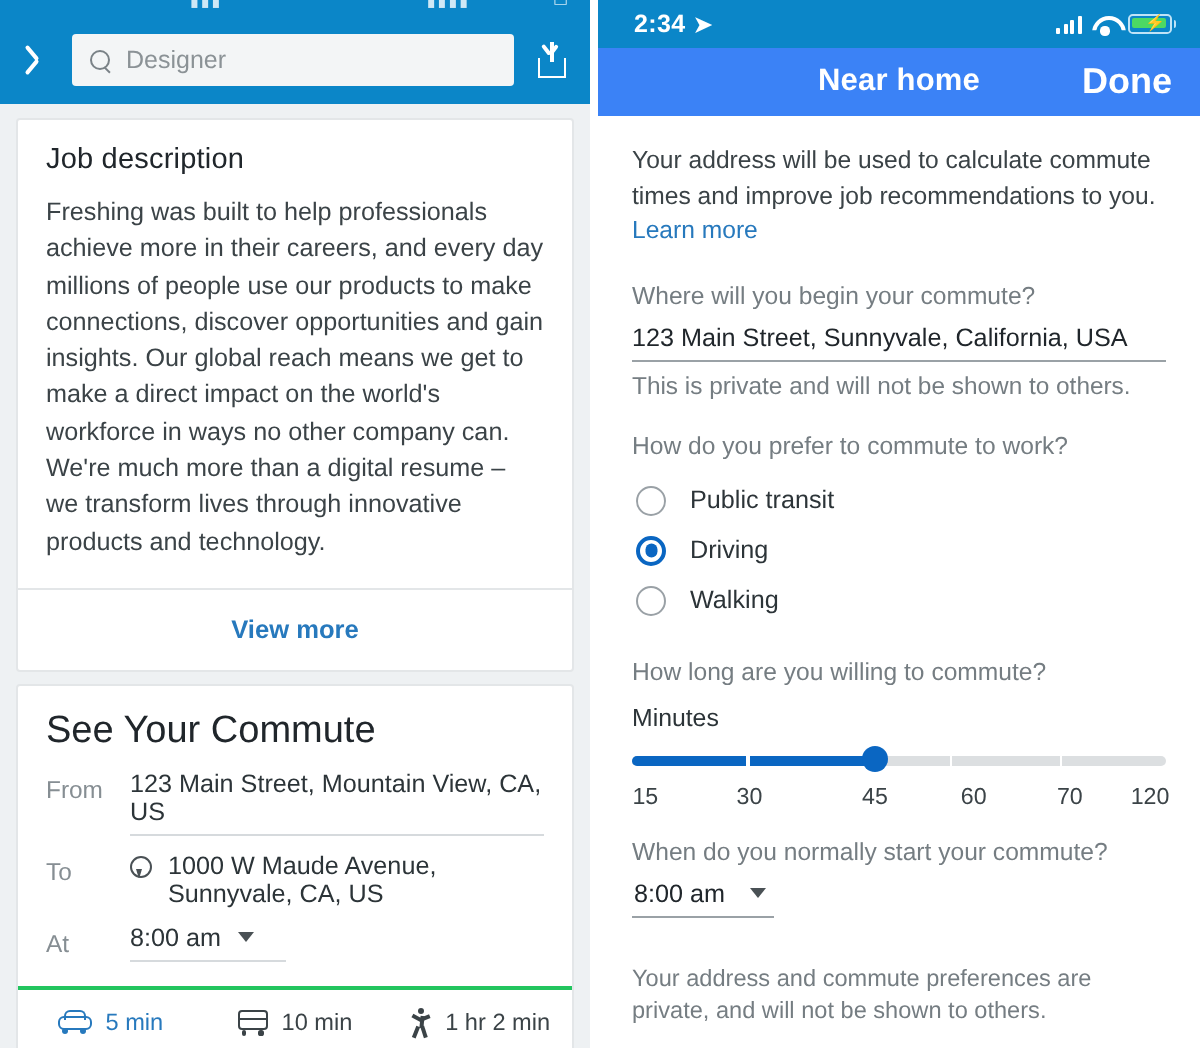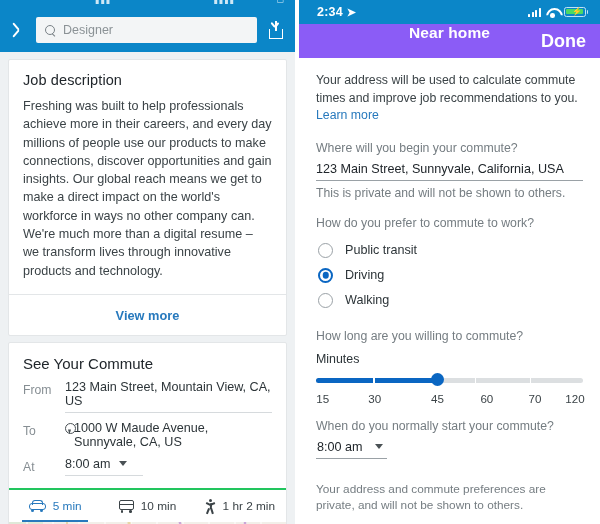--- a/index.html
+++ b/index.html
@@ -99,31 +99,31 @@
     font-size:12.6px; line-height:18.3px; color:#3b4347;
   }
   .viewmore-row {
     border-top:1px solid #e3e6e8;
     text-align:center;
     padding:11px 0 11px 0;
     cursor:pointer;
   }
   .viewmore-row span { font-size:12.8px; color:#2779bd; font-weight:600; }
 
-  .commute-title { font-size:15px; color:#20262b; margin-bottom:3px; }
+  .commute-title { font-size:19px; color:#20262b; margin-bottom:3px; }
 
   .crow { display:flex; align-items:flex-start; margin-top:8px; }
   .clabel { width:42px; flex:0 0 42px; font-size:12.2px; color:#868e93; padding-top:3px; }
   .cval {
     flex:1 1 auto;
     font-size:12.6px; color:#2c3438;
     padding-bottom:4px;
   }
   .cval.underline { border-bottom:1px solid #d6dadd; }
-  .cval.pin { display:flex; align-items:flex-start; gap:0; padding-bottom:0; }
+  .cval.pin { display:flex; align-items:flex-start; gap:10px; padding-bottom:0; }
   .pin-ic {
     flex:0 0 auto; width:9px; height:12px; position:relative; margin-top:2px;
   }
   .pin-ic::before {
     content:""; position:absolute; top:0; left:0; width:9px; height:9px;
     border:1.4px solid #4a5155; border-radius:50% 50% 50% 50%;
   }
   .pin-ic::after {
     content:""; position:absolute; top:6.5px; left:3px; width:3px; height:5px;
     background:#4a5155; clip-path:polygon(0 0,100% 0,50% 100%);
@@ -243,22 +243,22 @@
   }
   .batt .tip {
     position:absolute; right:-2.4px; top:3px; width:1.8px; height:4px;
     background:#bfe3f7; border-radius:0 1px 1px 0;
   }
   .batt .bolt {
     position:absolute; left:8.5px; top:1px; color:#ffffff; font-size:8px; line-height:8px;
   }
 
   .r-navbar {
-    height:34px; background:#8b5cf6;
-    display:flex; align-items:flex-start; justify-content:center; position:relative;
+    height:34px; background:#3b82f6;
+    display:flex; align-items:center; justify-content:center; position:relative;
   }
   .r-title { font-size:15.5px; color:#ffffff; font-weight:700; letter-spacing:0.1px; }
   .r-done {
     position:absolute; right:14px; top:50%; transform:translateY(-50%);
     font-size:18px; color:#ffffff; font-weight:700; cursor:pointer;
   }
 
   .r-body { padding:14px 17px 0 17px; }
   .intro {
     font-size:12.3px; line-height:17.5px; color:#3b4347;

